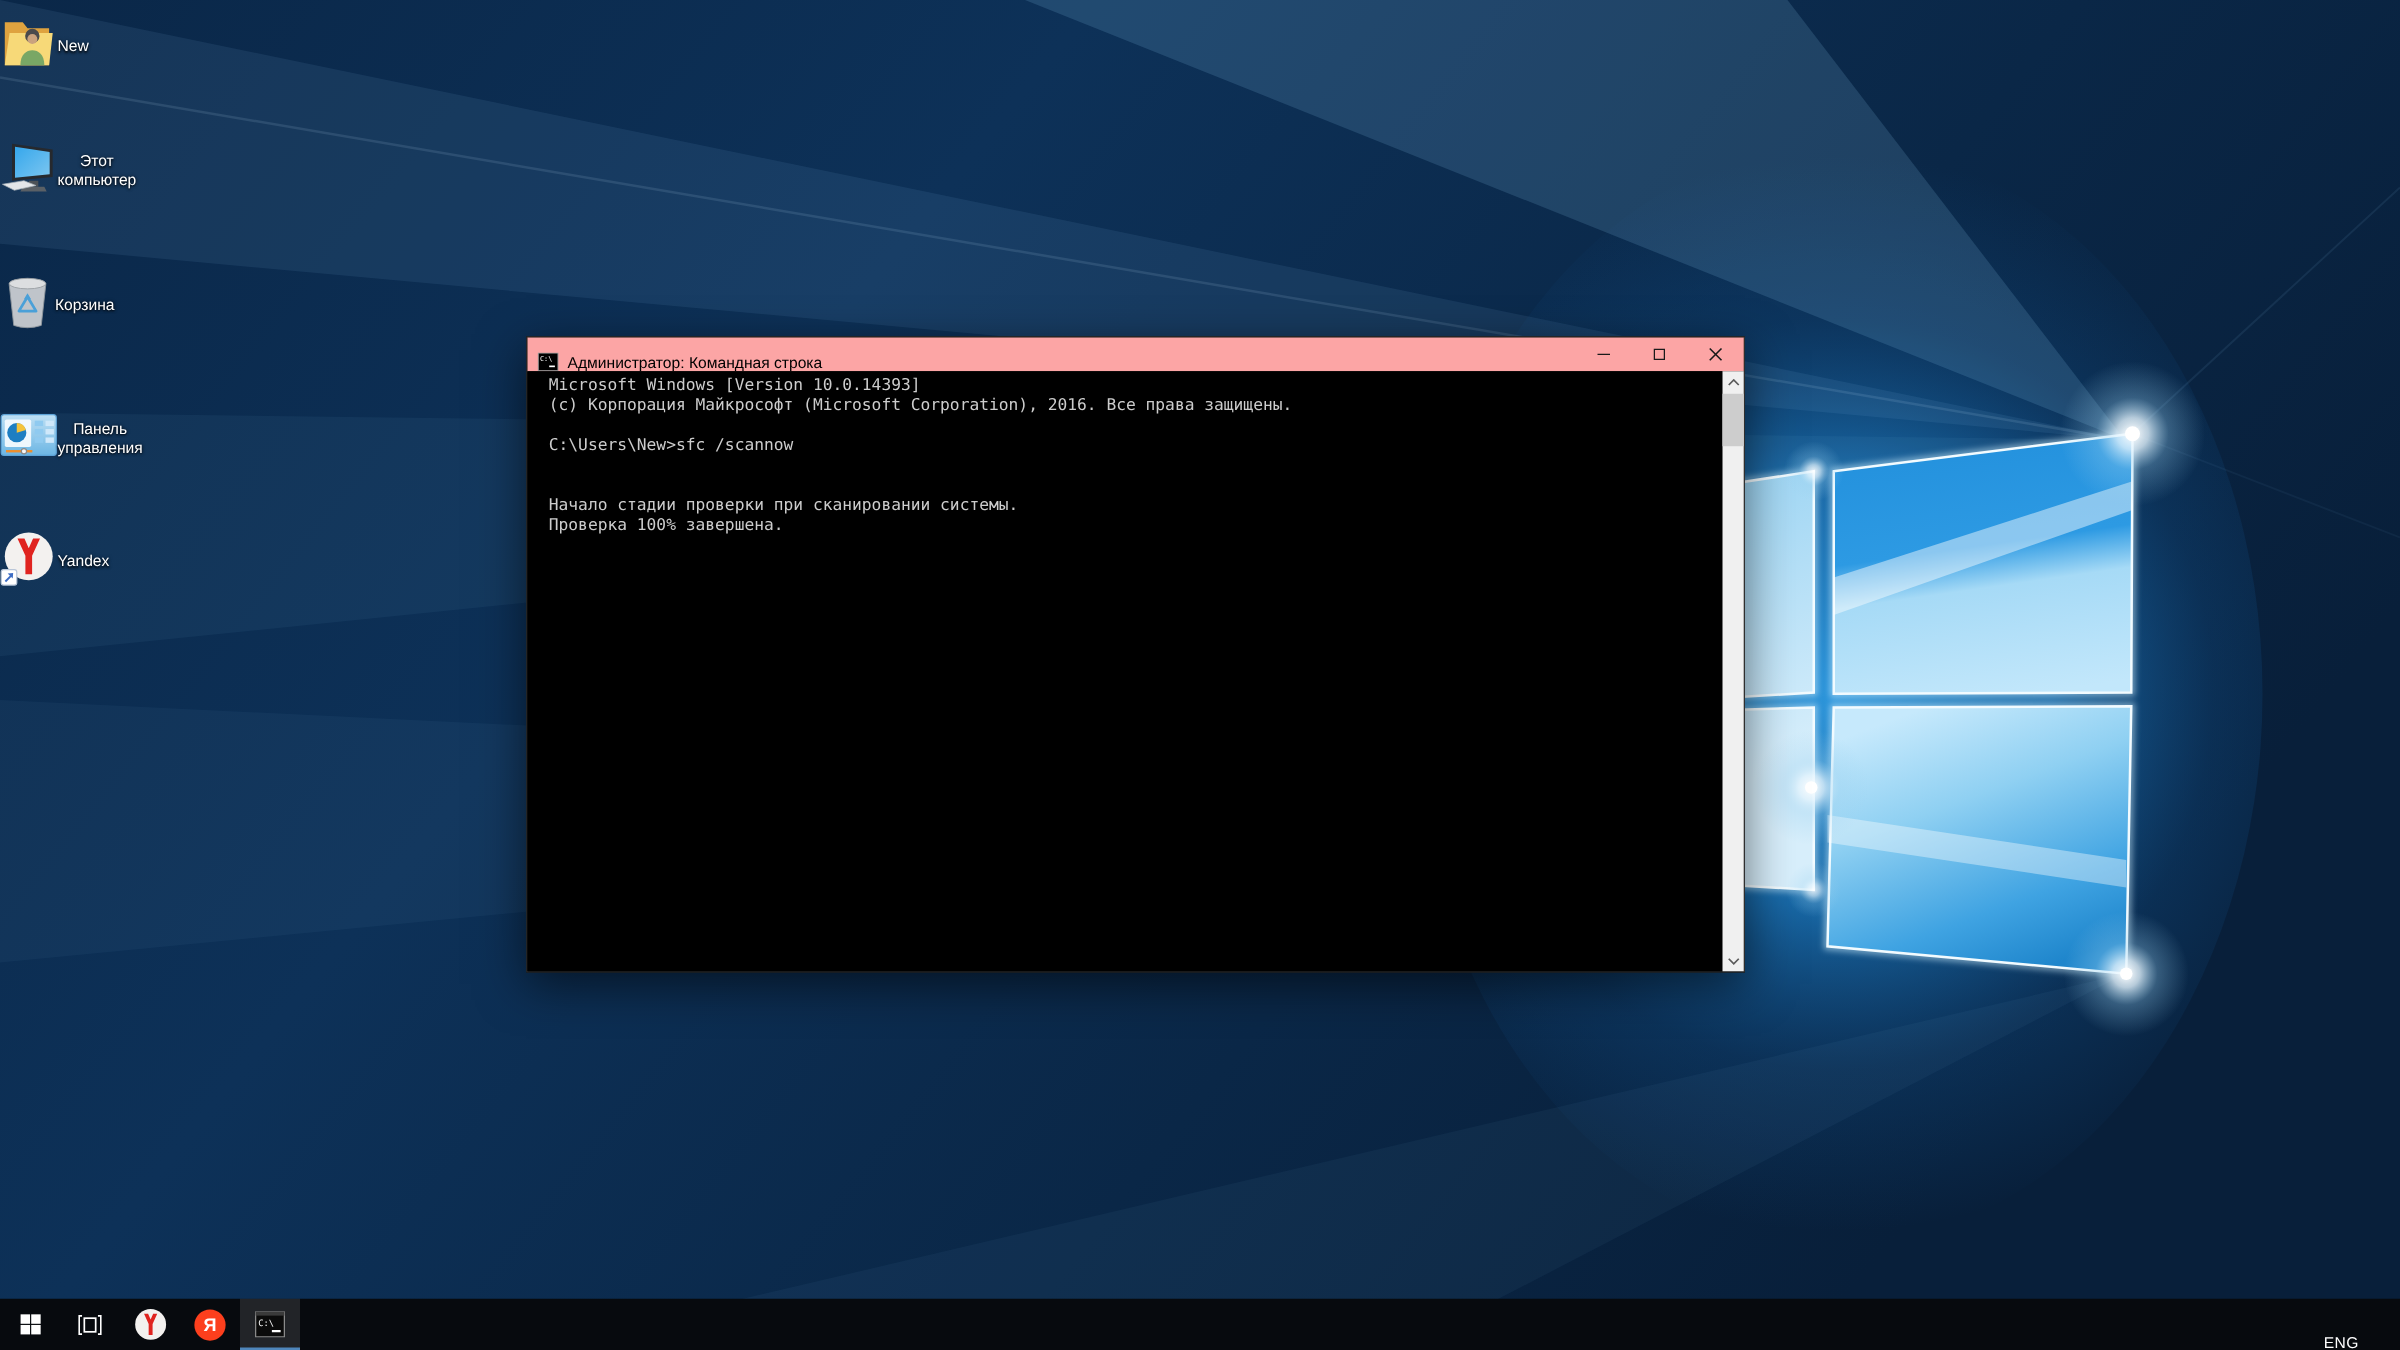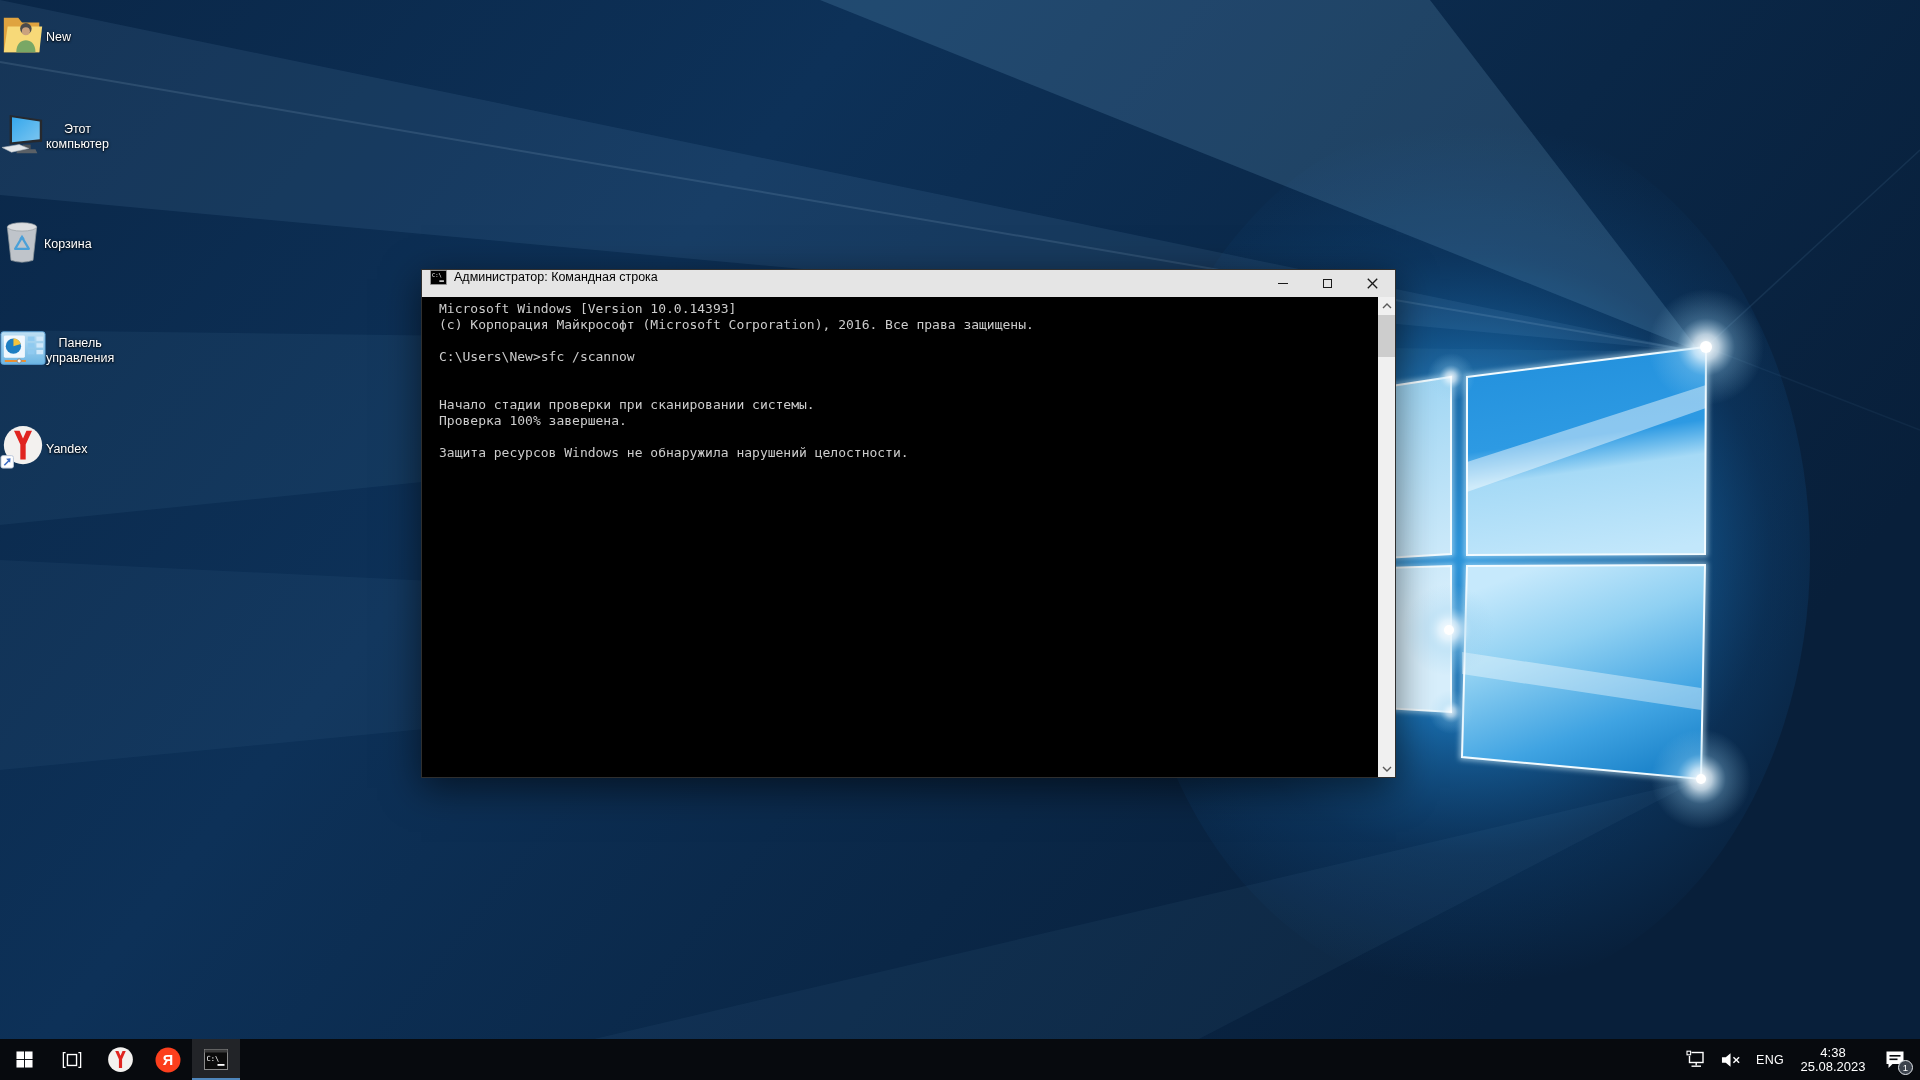--- a/index.html
+++ b/index.html
@@ -12,22 +12,22 @@
   
   .desktop-icon { position:absolute; left:0; width:78px; display:flex; flex-direction:row;
                   align-items:center; z-index:2; cursor:default; }
   .di-img { width:46px; height:46px; display:flex; align-items:center; justify-content:center; }
   .di-label { margin-top:4px; font-size:12.5px; line-height:15px; color:#ffffff; text-align:center;
               white-space:pre-line; text-shadow:0 1px 2px rgba(0,0,0,.9), 0 0 3px rgba(0,0,0,.6); }
 
   
   .cmd-window { position:absolute; left:421px; top:269px; width:975px; height:509px; z-index:3;
                 border:1px solid #2f2f2f; box-shadow:0 10px 36px rgba(0,0,0,.55); background:#000; }
-  .titlebar { position:absolute; left:0; top:0; right:0; height:27px; background:#e5e5e5;
-              display:flex; align-items:flex-start; padding-left:8px; }
+  .titlebar { position:absolute; left:0; top:0; right:0; height:27px; background:#fca5a5;
+              display:flex; align-items:flex-end; padding-left:8px; }
   .titlebar-icon { width:17px; height:15px; margin-right:7px; flex:0 0 auto; }
   .titlebar-text { font-size:12.5px; color:#000; white-space:nowrap; }
   .win-controls { margin-left:auto; height:100%; display:flex; }
   .wc-btn { width:45px; height:100%; display:flex; align-items:center; justify-content:center; }
   .glyph-min { width:10px; height:1px; background:#1a1a1a; }
   .glyph-max { width:9px; height:9px; border:1px solid #1a1a1a; }
 
   .console { position:absolute; left:0; top:27px; right:17px; bottom:0; background:#000;
              padding:4px 2px 0 17px; overflow:hidden; cursor:text; }
   .t-line { font-family:"DejaVu Sans Mono","Liberation Mono",monospace; font-size:13px;
@@ -42,21 +42,21 @@
   .sb-thumb { position:absolute; left:0; top:18px; width:17px; height:42px; background:#cdcdcd; }
 
   
   .taskbar { position:absolute; left:0; bottom:0; width:1920px; height:41px; background:#070a0e;
              z-index:5; display:flex; align-items:stretch; }
   .tb-left { display:flex; align-items:stretch; }
   .tb-btn { position:relative; width:48px; display:flex; align-items:center; justify-content:center; }
   .tb-btn.active { background:rgba(255,255,255,.11); }
   .tb-btn.active::after { content:""; position:absolute; left:0; right:0; bottom:0; height:2px;
                           background:#4f86bb; }
-  .tb-right { margin-left:auto; display:flex; align-items:center; gap:14px; padding-right:12px; }
+  .tb-right { margin-left:auto; display:flex; align-items:center; gap:14px; padding-right:12px;flex-direction:column; }
   .lang { color:#ffffff; font-size:12.5px; letter-spacing:.3px; }
   .clock { color:#ffffff; font-size:13px; line-height:14px; text-align:center; min-width:70px; }
   .action-wrap { position:relative; width:26px; height:24px; display:flex; align-items:center; justify-content:center; }
   .badge { position:absolute; right:-5px; bottom:-3px; width:15px; height:15px; border-radius:50%;
            background:#3c434d; border:1px solid #e2e6ea; color:#fff; font-size:9.5px;
            display:flex; align-items:center; justify-content:center; }
 </style>
 </head>
 <body>
 
@@ -254,21 +254,20 @@
     <div class="console">
       <div class="t-line">Microsoft Windows [Version 10.0.14393]</div>
       <div class="t-line">(c) Корпорация Майкрософт (Microsoft Corporation), 2016. Все права защищены.</div>
       <div class="t-line"></div>
       <div class="t-line">C:\Users\New&gt;sfc /scannow</div>
       <div class="t-line"></div>
       <div class="t-line"></div>
       <div class="t-line">Начало стадии проверки при сканировании системы.</div>
       <div class="t-line">Проверка 100% завершена.</div>
       <div class="t-line"></div>
-      <div class="t-line">Защита ресурсов Windows не обнаружила нарушений целостности.</div>
       <div class="t-line"></div>
     </div>
 
     <div class="scrollbar">
       <div class="sb-arrow sb-up">
         <svg width="10" height="6" viewBox="0 0 10 6">
           <polyline points="1,5 5,1 9,5" fill="none" stroke="#5a5a5a" stroke-width="1.4"></polyline>
         </svg>
       </div>
       <div class="sb-thumb"></div>

